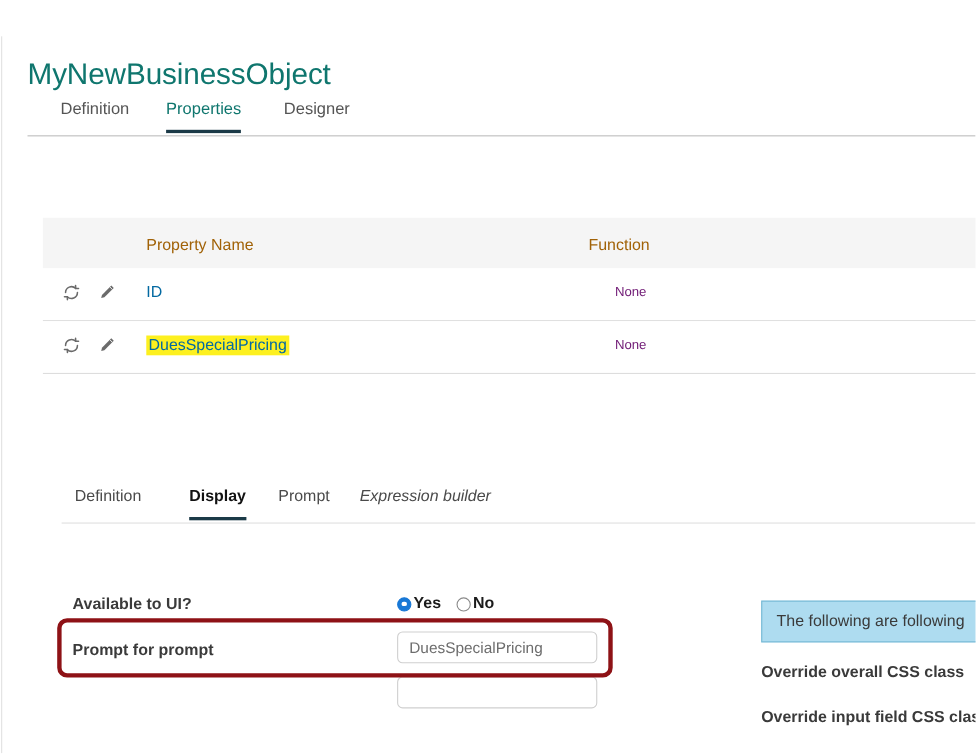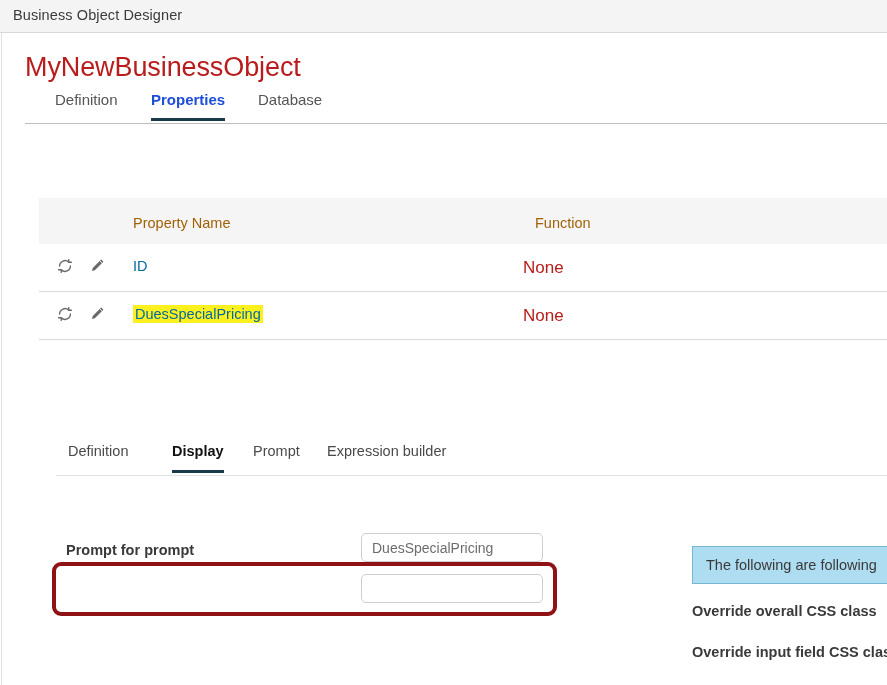--- a/index.html
+++ b/index.html
@@ -50,21 +50,21 @@
     background: #ffffff;
     border-left: 1px solid #e2e2e2;
     box-sizing: border-box;
   }
 
   .page-title {
     position: absolute;
     left: 23px;
     top: 19px;
     font-size: 27px;
-    color: #b91c1c;
+    color: #0f766e;
     font-weight: 400;
     letter-spacing: -0.1px;
     white-space: nowrap;
   }
 
   
   .tabs-primary {
     position: absolute;
     left: 23px;
     top: 58px;
@@ -76,22 +76,22 @@
   .tabs-primary .tab {
     position: absolute;
     top: 0;
     font-size: 15px;
     color: #555555;
     white-space: nowrap;
     padding-bottom: 10px;
     box-sizing: border-box;
   }
   .tabs-primary .tab.active {
-    color: #1d4ed8;
-    font-weight: bold;
+    color: #0f766e;
+    font-weight: normal;
     border-bottom: 3px solid #1b3a47;
   }
   .tp0 { left: 30px; }
   .tp1 { left: 126px; }
   .tp2 { left: 233px; }
 
   
   .table {
     position: absolute;
     left: 37px;
@@ -140,24 +140,24 @@
     font-size: 14.5px;
     color: #0369a1;
     white-space: nowrap;
   }
   .cell-name .hl {
     background: #fdf01f;
     padding: 1px 2px;
   }
   .cell-func {
     position: absolute;
-    left: 484px;
+    left: 520px;
     top: 14px;
-    font-size: 17px;
-    color: #b91c1c;
+    font-size: 12px;
+    color: #701a75;
     white-space: nowrap;
   }
 
   
   .tabs-secondary {
     position: absolute;
     left: 54px;
     top: 408px;
     width: 831px;
     height: 35px;
@@ -174,21 +174,21 @@
     box-sizing: border-box;
   }
   .tabs-secondary .tab2.active {
     color: #121212;
     font-weight: bold;
     border-bottom: 3px solid #1b3a47;
   }
   .ts0 { left: 12px; }
   .ts1 { left: 116px; }
   .ts2 { left: 197px; }
-  .ts3 { left: 271px; }
+  .ts3 { left: 271px; font-style: italic; }
 
   
   .form {
     position: absolute;
     left: 64px;
     top: 500px;
     width: 500px;
   }
   .frow {
     position: relative;
@@ -312,32 +312,29 @@
     white-space: nowrap;
   }
   .rl0 { top: 57px; }
   .rl1 { top: 98px; }
 </style>
 </head>
 <body>
 
 <div id="app">
 
-  <div class="titlebar">
-    <div class="titlebar-text">Business Object Designer</div>
-  </div>
 
   <div class="frame">
 
     <div class="page-title">MyNewBusinessObject</div>
 
     <div class="tabs-primary">
       <div class="tab tp0">Definition</div>
       <div class="tab tp1 active">Properties</div>
-      <div class="tab tp2">Database</div>
+      <div class="tab tp2">Designer</div>
     </div>
 
     <div class="table">
 
       <div class="thead">
         <div class="th th-prop">Property Name</div>
         <div class="th th-func">Function</div>
       </div>
 
       <div class="trow">
@@ -390,20 +387,33 @@
 
     <div class="tabs-secondary">
       <div class="tab2 ts0">Definition</div>
       <div class="tab2 ts1 active">Display</div>
       <div class="tab2 ts2">Prompt</div>
       <div class="tab2 ts3">Expression builder</div>
     </div>
 
     <div class="form">
 
+      <div class="frow">
+        <div class="flabel">Available to UI?</div>
+        <div class="radios">
+          <span class="radio-opt">
+            <span class="radio-dot on"></span>
+            <span class="radio-label">Yes</span>
+          </span>
+          <span class="radio-opt">
+            <span class="radio-dot"></span>
+            <span class="radio-label">No</span>
+          </span>
+        </div>
+      </div>
 
       <div class="frow">
         <div class="flabel">Prompt for prompt</div>
         <input class="finput" type="text" value="DuesSpecialPricing" style="">
       </div>
 
 
       <div class="frow">
         <input class="finput" type="text" value="" style="">
       </div>

